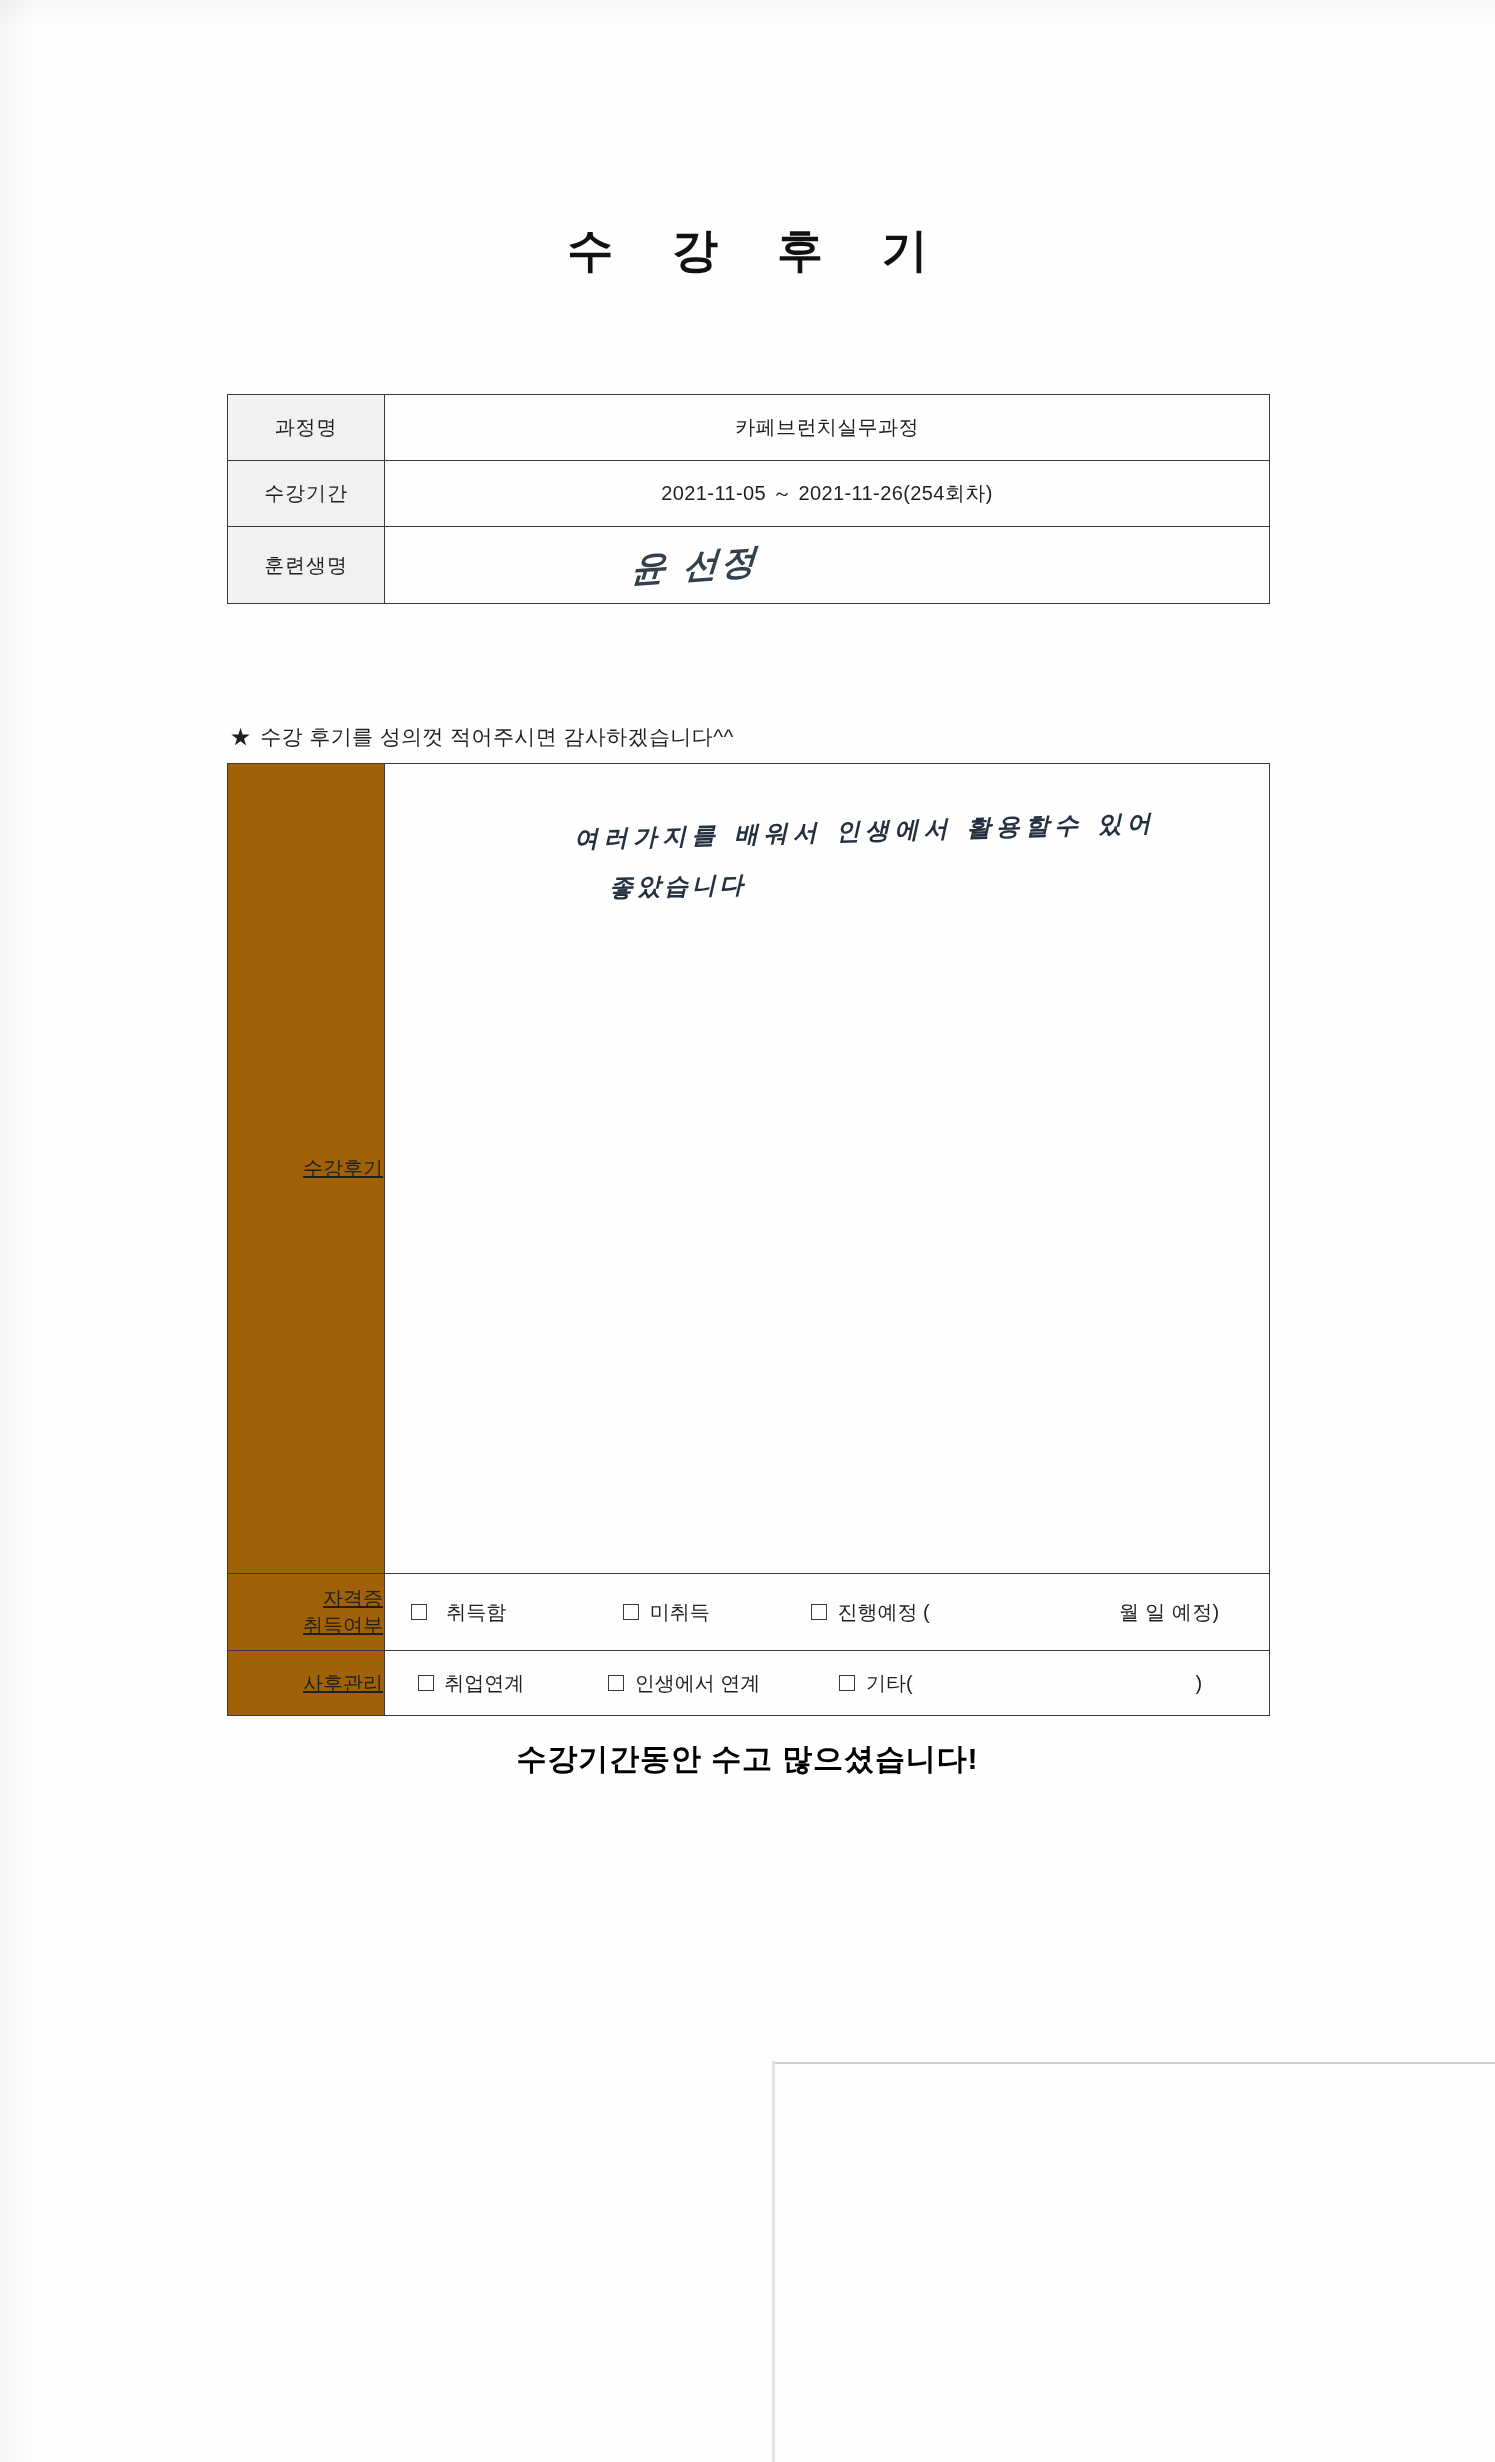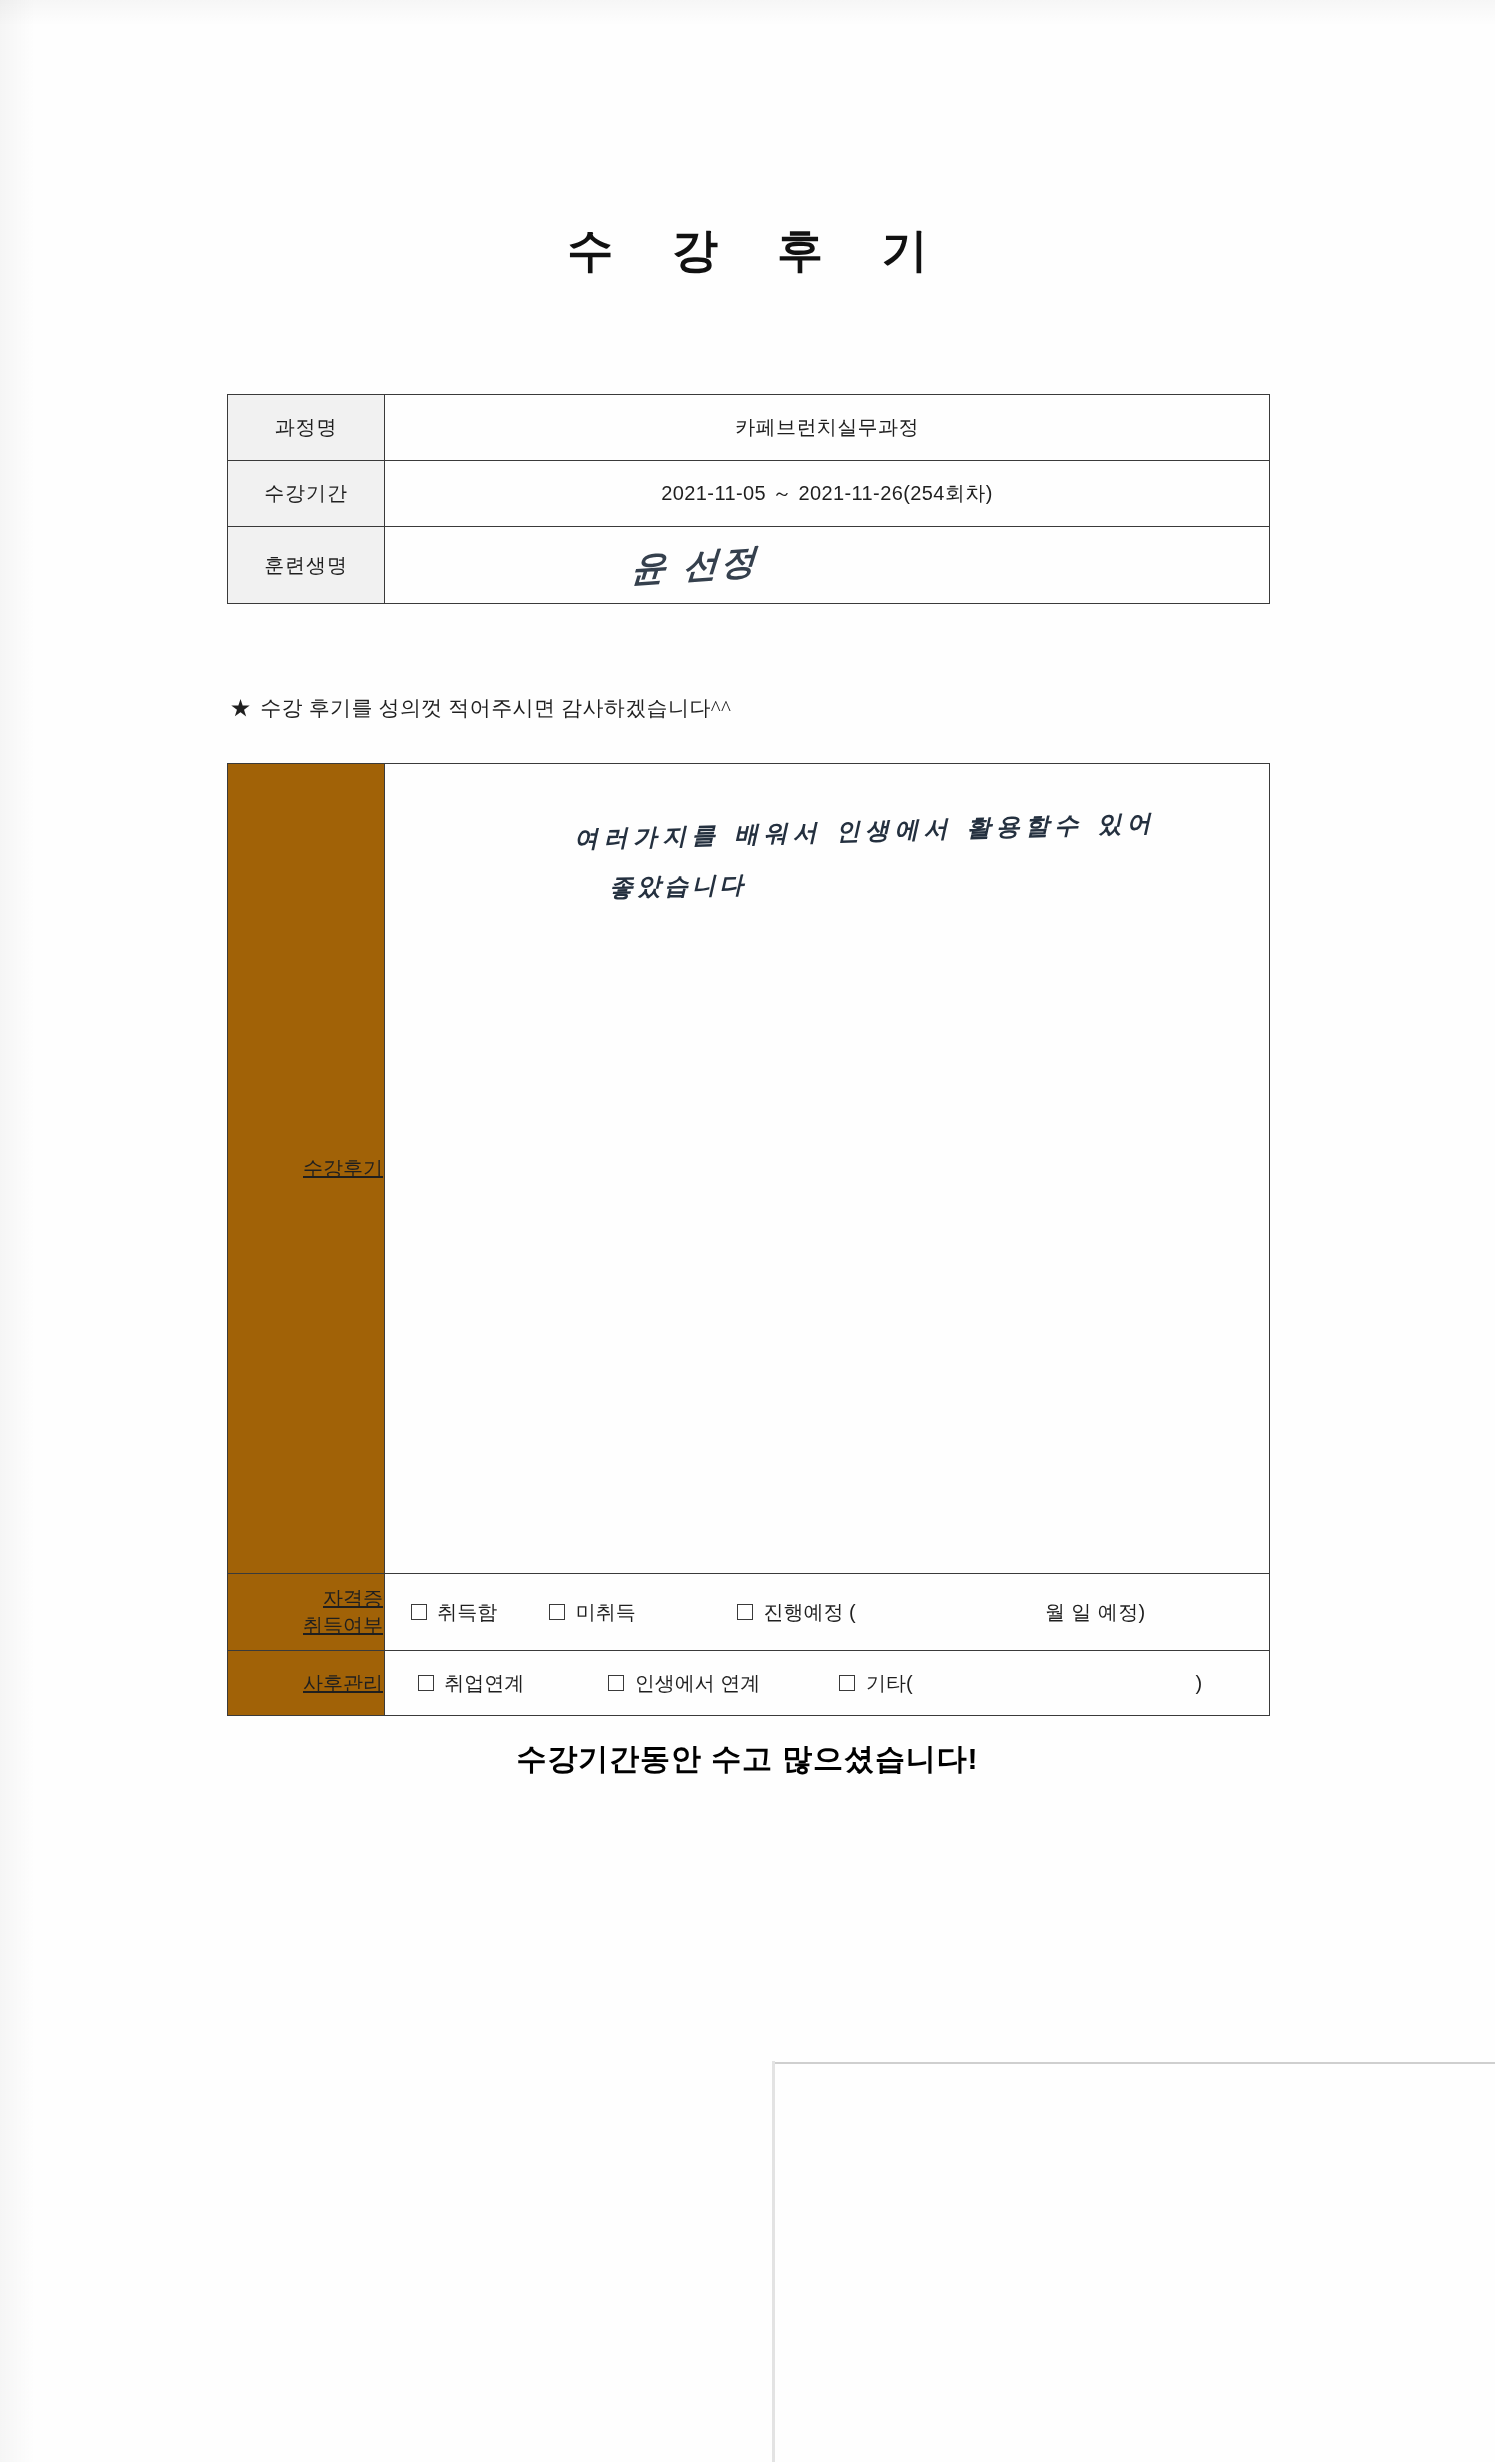--- a/index.html
+++ b/index.html
@@ -108,25 +108,24 @@
     transform: rotate(-4deg) skewX(-8deg);
     letter-spacing: 2.6px;
     opacity: 0.92;
     margin-left: -264px;
   }
 
   
   .note-line {
     position: absolute;
     left: 230px;
-    top: 694px;
+    top: 723px;
     font-size: 21px;
     letter-spacing: 0.4px;
     color: #1f1f1f;
-    font-family: Liberation Serif, serif;
   }
   .note-star { font-size: 21px; margin-right: 8.8px; }
 
   
   .review-table {
     position: absolute;
     left: 227px;
     top: 763px;
     width: 1043px;
     border-collapse: collapse;
@@ -190,21 +189,21 @@
     white-space: nowrap;
   }
   .cb {
     display: inline-block;
     width: 14px;
     height: 14px;
     border: 1.3px solid #3a3a3a;
     margin-right: 10.6px;
     background: #fff;
   }
-  .cert-opt1 { margin-right: 52px; }
+  .cert-opt1 { margin-right: 117px; gap: 9px; }
   .cert-opt2 { margin-right: 101px; }
   .cert-tail { letter-spacing: 0.4px; }
   .after-opt1 { margin-right: 84px; padding-left: 7px; }
   .after-opt2 { margin-right: 79px; }
   .after-tail { letter-spacing: 0.4px; }
   .paren-right { display: inline-block; width: 290px; text-align: right; }
 
   
   .closing {
     position: absolute;

